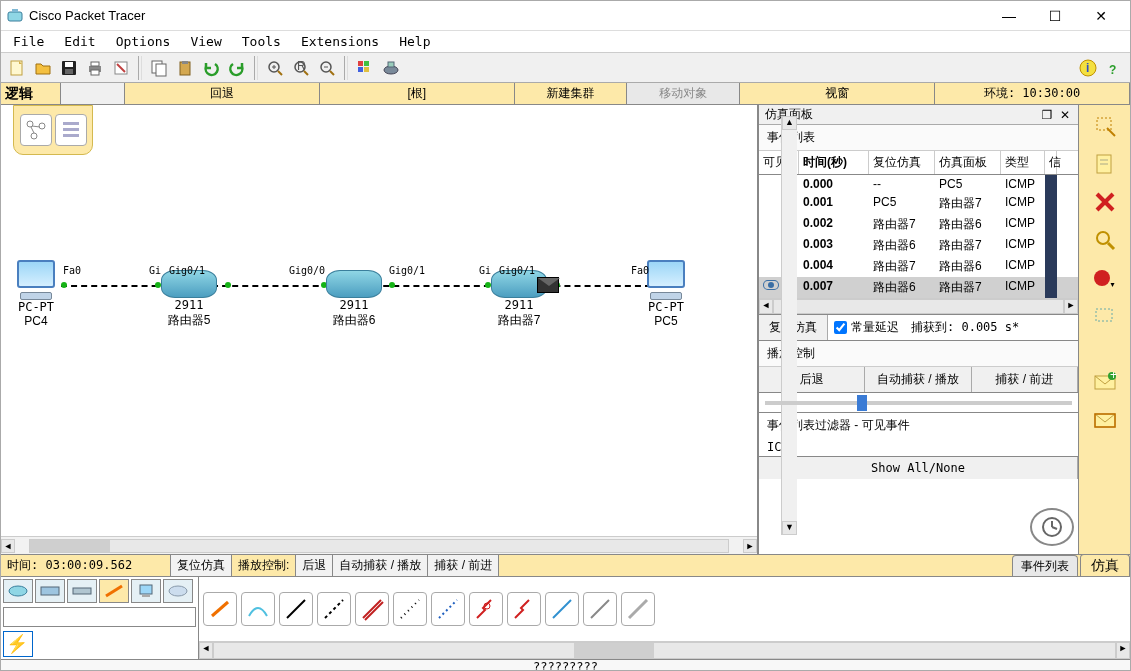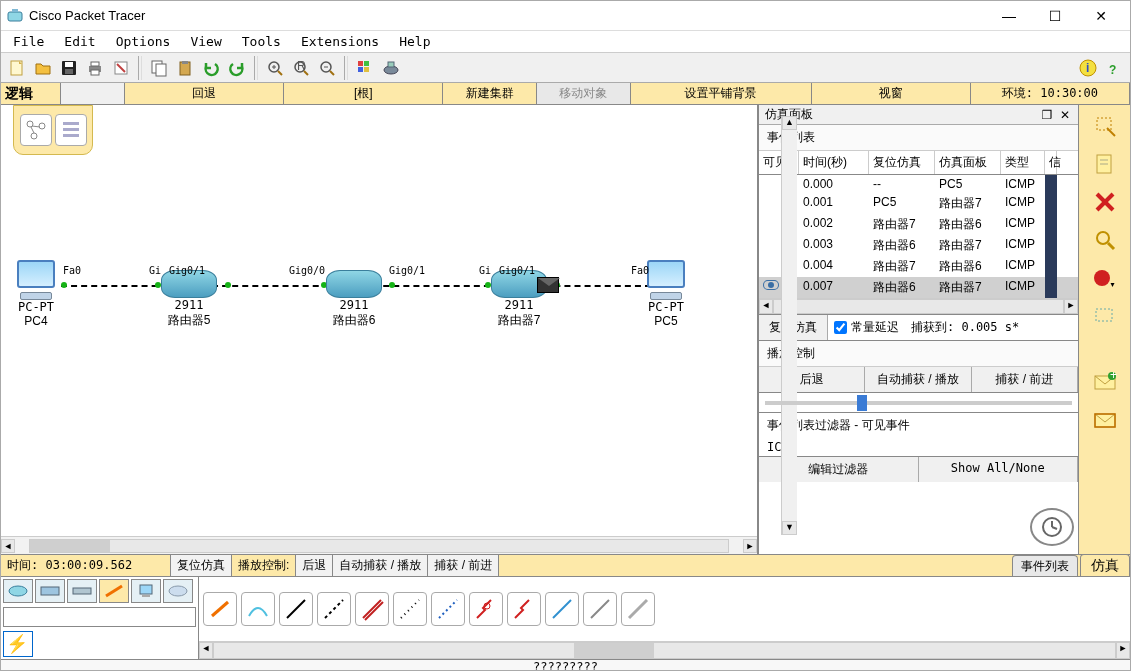--- a/index.html
+++ b/index.html
@@ -61,21 +61,21 @@
 .sim-title .spacer{flex:1;}
 .sim-title .icn{width:14px;height:14px;margin-left:4px;cursor:pointer;display:flex;align-items:center;justify-content:center;font-size:12px;}
 .sim-section-title{padding:4px 8px;font-size:12px;border-bottom:1px solid #ccc;background:#fafafa;}
 .ev-table{flex:0 0 auto;}
 .ev-head{display:flex;border-bottom:1px solid #888;background:#fff;}
 .ev-head div{padding:3px 4px;border-right:1px solid #ccc;font-size:12px;}
 .ev-rows{max-height:150px;overflow:hidden;}
 .ev-row{display:flex;font-family:"Consolas",monospace;font-size:12px;}
 .ev-row div{padding:2px 4px;white-space:nowrap;}
 .ev-row.sel{background:#d0d0d0;}
-.c-vis{width:40px;}.c-time{width:70px;}.c-last{width:66px;}.c-at{width:66px;}.c-type{width:44px;}.c-info{width:12px;background:#2a3a5a;}
+.c-vis{width:40px;}.c-time{width:70px;font-weight:bold;}.c-last{width:66px;}.c-at{width:66px;}.c-type{width:44px;}.c-info{width:12px;background:#2a3a5a;}
 .ev-scroll{height:16px;display:flex;border-top:1px solid #ccc;}
 .sim-ctrl-row{display:flex;border-top:1px solid #888;border-bottom:1px solid #888;}
 .sim-btn{flex:0 0 auto;padding:4px 10px;background:#f0f0f0;border-right:1px solid #aaa;cursor:pointer;font-size:12px;text-align:center;}
 .sim-ctrl-row .chk{display:flex;align-items:center;padding:0 6px;gap:4px;flex:0 0 auto;}
 .sim-ctrl-row .txt{flex:1;padding:4px 6px;font-family:"Consolas",monospace;font-size:12px;}
 .play-ctrl{display:flex;border-bottom:1px solid #888;}
 .play-ctrl .sim-btn{flex:1;}
 .slider-row{height:20px;border-bottom:1px solid #888;display:flex;align-items:center;padding:0 6px;}
 .slider-track{flex:1;height:4px;background:#ccc;position:relative;}
 .slider-thumb{position:absolute;left:30%;top:-6px;width:10px;height:16px;background:#3a7bd5;}
@@ -255,21 +255,20 @@
     </div>
 </div>
 
 <div class="secbar">
   <div class="sb-item sb-first" style="justify-content:flex-start;font-weight:bold;">逻辑</div>
   <div style="width:64px;border-right:1px solid #888;background:#f0f0f0;"></div>
   <div class="sb-item sb-btn" style="flex:1.3">回退</div>
   <div class="sb-item sb-btn" style="flex:1.3">[根]</div>
   <div class="sb-item sb-btn" style="flex:0.7">新建集群</div>
   <div class="sb-item sb-disabled" style="flex:0.7">移动对象</div>
-  <div class="sb-item sb-btn" style="flex:1.5">设置平铺背景</div>
   <div class="sb-item sb-btn" style="flex:1.3">视窗</div>
   <div class="sb-item sb-btn" style="flex:1.3;font-family:Consolas,monospace;">环境: 10:30:00</div>
 </div>
 
 <div class="main">
   <div class="workspace-wrap">
     <div class="workspace">
       <div class="logical-handle">
         <div class="ic">
             <svg width="24" height="24">
@@ -445,21 +444,20 @@
       <div class="sim-btn">捕获 / 前进</div>
     </div>
     <div class="slider-row">
       <div class="slider-track">
           <div class="slider-thumb"></div>
         </div>
     </div>
     <div class="filter-sec">事件列表过滤器 - 可见事件</div>
     <div class="icmp-txt">ICMP</div>
     <div class="filter-row">
-      <div class="sim-btn">编辑过滤器</div>
       <div class="sim-btn" style="font-family:Consolas,monospace;">Show All/None</div>
     </div>
     <div style="flex:1;position:relative;">
       <div class="sim-handle">
         <div class="bubble">
             <svg width="24" height="24">
               <circle cx="12" cy="12" r="9" fill="none" stroke="#666" stroke-width="2"></circle>
               <line x1="12" y1="12" x2="12" y2="6" stroke="#666" stroke-width="2"></line>
               <line x1="12" y1="12" x2="17" y2="14" stroke="#666" stroke-width="2"></line>
             </svg>

